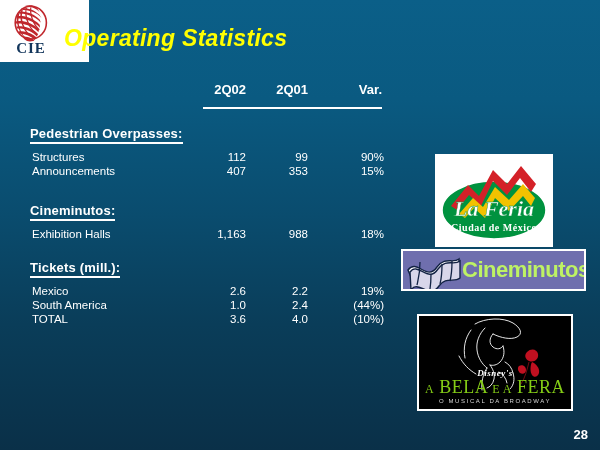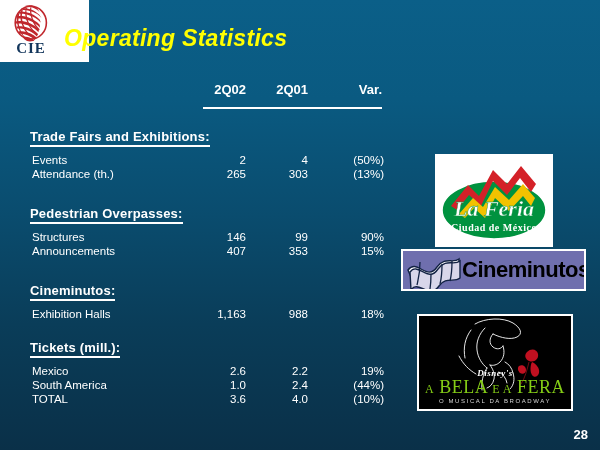--- a/index.html
+++ b/index.html
@@ -68,22 +68,22 @@
   
   #cinem{
     position:absolute;left:401px;top:249px;width:185px;height:42px;
     background:#6f6fae;border:2px solid #ffffff;box-sizing:border-box;
     overflow:hidden;
   }
   #cinem-word{
     position:absolute;left:59px;top:8px;font-size:22px;font-weight:bold;
     letter-spacing:-0.5px;white-space:nowrap;line-height:22px;
   }
-  .cm-cine{color:#000000;}
-  .cm-min{color:#000000;}
+  .cm-cine{color:#bef264;}
+  .cm-min{color:#bef264;}
 
   
   #bela{
     position:absolute;left:417px;top:314px;width:156px;height:97px;
     background:#000000;border:2px solid #ffffff;box-sizing:border-box;overflow:hidden;
   }
   #bela-disney{
     position:absolute;left:0;right:0;top:52px;text-align:center;color:#ffffff;
     font-family:"Liberation Serif", serif;font-style:italic;font-weight:bold;
     font-size:9px;letter-spacing:0.5px;
@@ -135,44 +135,27 @@
 
   <div id="table">
 
     <div class="hdr-row">
       <div class="hdr c2q02">2Q02</div>
       <div class="hdr c2q01">2Q01</div>
       <div class="hdr cvar">Var.</div>
       <div id="hdr-rule"></div>
     </div>
 
-    <div class="section" style="margin-top:25px;">
-      <span class="sec-title">Trade Fairs and Exhibitions:</span>
-      <div class="rows">
-        <div class="row">
-          <span class="label">Events</span>
-          <span class="v1">2</span>
-          <span class="v2">4</span>
-          <span class="v3">(50%)</span>
-        </div>
-        <div class="row">
-          <span class="label">Attendance (th.)</span>
-          <span class="v1">265</span>
-          <span class="v2">303</span>
-          <span class="v3">(13%)</span>
-        </div>
-      </div>
-    </div>
 
     <div class="section" style="margin-top:22px;">
       <span class="sec-title">Pedestrian Overpasses:</span>
       <div class="rows">
         <div class="row">
           <span class="label">Structures</span>
-          <span class="v1">146</span>
+          <span class="v1">112</span>
           <span class="v2">99</span>
           <span class="v3">90%</span>
         </div>
         <div class="row">
           <span class="label">Announcements</span>
           <span class="v1">407</span>
           <span class="v2">353</span>
           <span class="v3">15%</span>
         </div>
       </div>

